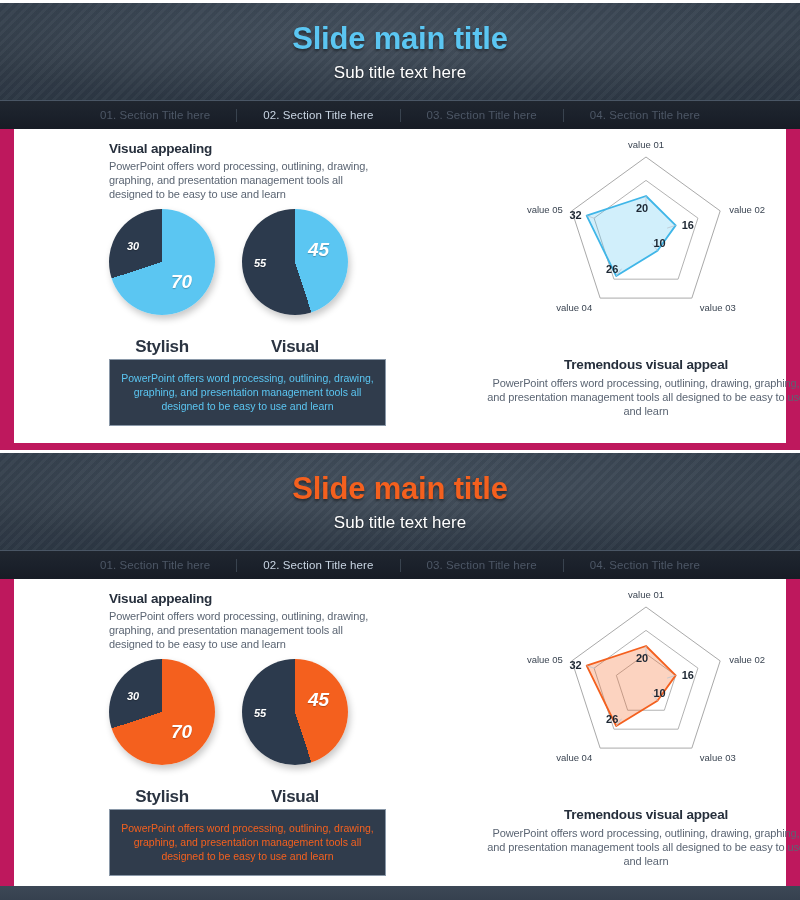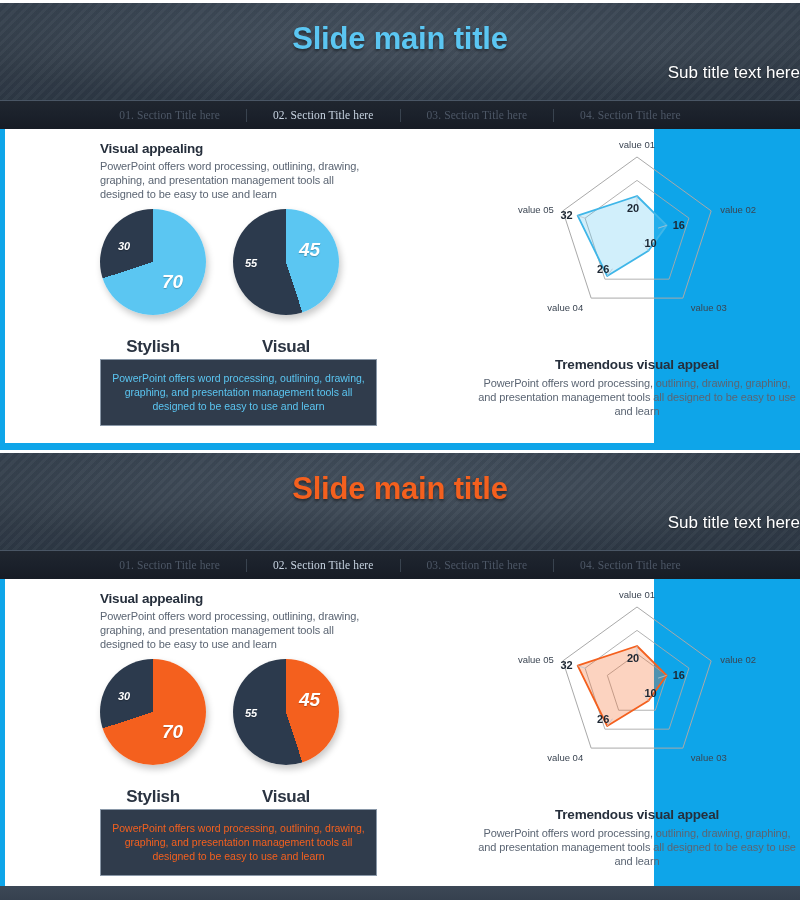--- a/index.html
+++ b/index.html
@@ -3,25 +3,25 @@
 <meta charset="utf-8">
 <style>
   html,body{margin:0;padding:0;}
   body{
     width:800px;height:900px;
     background:#ffffff;
     font-family:"Liberation Sans", sans-serif;
     -webkit-font-smoothing:antialiased;
     overflow:hidden;
   }
-  .page{width:800px;height:900px;position:relative;background:#0ea5e9;}
+  .page{width:800px;height:900px;position:relative;background:#be185d;}
 
   
   .slide{position:absolute;left:0;width:800px;}
-  .slide-body{position:absolute;left:5px;width:649px;background:#ffffff;}
+  .slide-body{position:absolute;left:14px;width:772px;background:#ffffff;}
 
   
   .hdr{
     position:absolute;left:0;width:800px;height:97px;
     background:
       repeating-linear-gradient(135deg,
         rgba(255,255,255,0.030) 0px,
         rgba(255,255,255,0.030) 3px,
         rgba(0,0,0,0.030) 3px,
         rgba(0,0,0,0.030) 7px),
@@ -33,35 +33,35 @@
     background:radial-gradient(ellipse at 50% 40%, rgba(255,255,255,0.05), rgba(0,0,0,0.12) 80%);
     pointer-events:none;
   }
   .hdr-title{
     position:absolute;left:0;right:0;top:18px;text-align:center;
     font-size:31px;font-weight:bold;letter-spacing:-0.2px;
     text-shadow:0 2px 3px rgba(0,0,0,.45);
     z-index:2;
   }
   .hdr-sub{
-    position:absolute;left:0;right:0;top:60px;text-align:right;
+    position:absolute;left:0;right:0;top:60px;text-align:center;
     font-size:17px;color:#ffffff;font-weight:normal;
     text-shadow:0 1px 2px rgba(0,0,0,.5);
     z-index:2;
   }
 
   
   .nav{
     position:absolute;left:0;width:800px;height:29px;
     background:linear-gradient(180deg,#20262f 0%,#1b212b 50%,#171c25 100%);
     border-top:1px solid #4a5665;
     box-sizing:border-box;
     display:flex;align-items:center;justify-content:center;
   }
-  .nav-inner{display:flex;align-items:center;gap:0;font-family:Liberation Serif, serif;}
+  .nav-inner{display:flex;align-items:center;gap:0;}
   .nav-item{
     font-size:11.5px;color:#4d5766;padding:0 26px;white-space:nowrap;
     letter-spacing:.1px;
   }
   .nav-item.active{color:#c8d4e2;}
   .nav-sep{width:1px;height:13px;background:#39434f;}
 
   
   .lblock{position:absolute;left:95px;top:12px;width:285px;}
   .l-head{font-size:13.5px;font-weight:bold;color:#262f3c;letter-spacing:-0.2px;}

